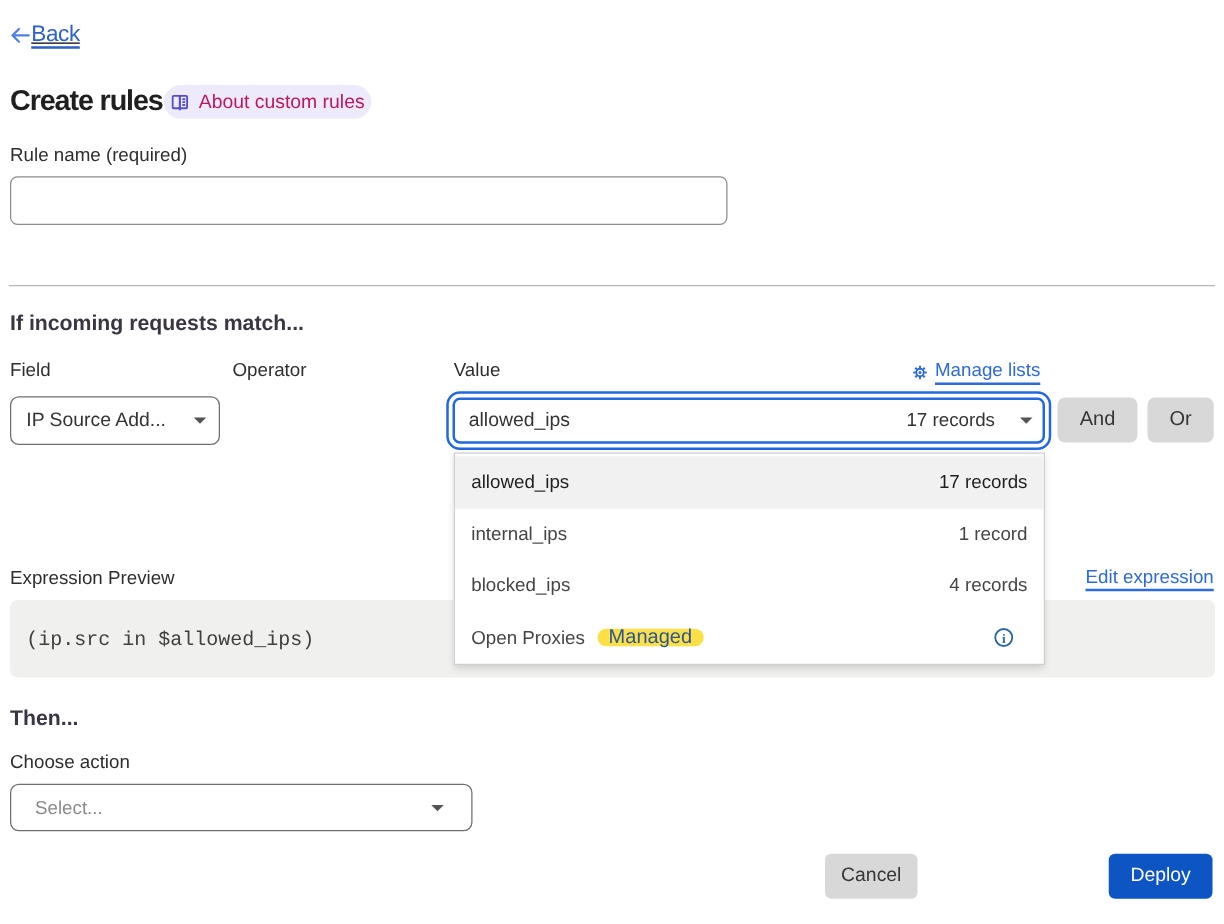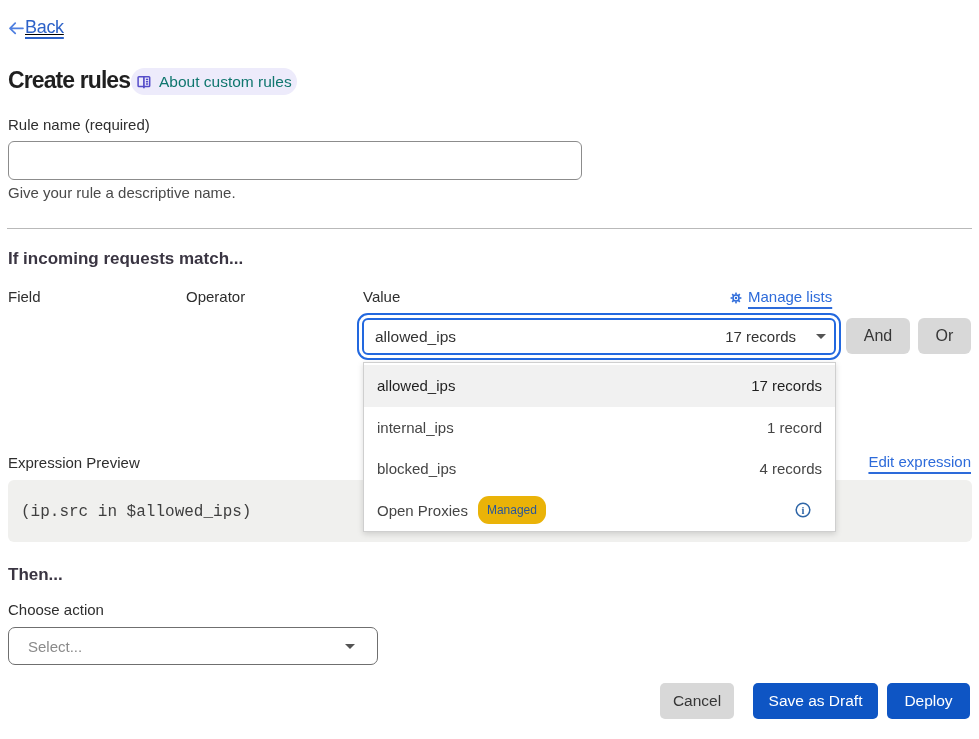--- a/index.html
+++ b/index.html
@@ -18,34 +18,33 @@
 <body>
 <div class="page">
 
   <div class="abs" style="left:7px; top:17px; font-size:18px; letter-spacing:-0.3px;text-decoration:underline;">
     <svg width="16" height="13" viewBox="0 0 16 13" style="position:absolute; left:1px; top:5px;">
         <path d="M7.2 1.2 L2 6.3 L7.2 11.4 M2.4 6.3 H15" fill="none" stroke="#4f7fe0" stroke-width="1.7" stroke-linecap="round" stroke-linejoin="round"></path>
       </svg><a class="link" style="color:#2d62c8; margin-left:18px;">Back</a>
   </div>
 
   <div class="abs" style="left:8px; top:67px; font-size:23px; letter-spacing:-0.9px; font-weight:bold; color:#1f1f1f;">Create rules</div>
-  <div class="abs" style="left:131px; top:68px; height:27px; border-radius:13.5px; background:#edebfb; color:#0f766e; font-size:15.5px; display:flex; align-items:center; padding:0 5px; gap:8px;">
+  <div class="abs" style="left:131px; top:68px; height:27px; border-radius:13.5px; background:#edebfb; color:#be185d; font-size:15.5px; display:flex; align-items:center; padding:0 5px; gap:8px;">
     <svg width="14" height="14" viewBox="0 0 14 14" style="margin-left:1px;">
       <rect x="1.1" y="1.7" width="11.6" height="9.9" rx="0.9" fill="none" stroke="#554dc9" stroke-width="1.5"></rect>
       <line x1="6.9" y1="1.7" x2="6.9" y2="13.2" stroke="#554dc9" stroke-width="1.7"></line>
       <line x1="8.9" y1="4.4" x2="11.2" y2="4.4" stroke="#554dc9" stroke-width="1.5"></line>
       <line x1="8.9" y1="6.7" x2="11.2" y2="6.7" stroke="#554dc9" stroke-width="1.5"></line>
       <line x1="8.9" y1="9.0" x2="11.2" y2="9.0" stroke="#554dc9" stroke-width="1.5"></line>
     </svg>
     About custom rules
   </div>
 
   <div class="abs" style="left:8px; top:116px; font-size:15px; color:#2e2e2e;text-align:right;">Rule name (required)</div>
   <div class="abs" style="left:8px; top:141px; width:574px; height:39px; border:1px solid #8c8c8c; border-radius:6px; background:#fff;"></div>
-  <div class="abs" style="left:8px; top:184px; font-size:15px; color:#4a4a4a;">Give your rule a descriptive name.</div>
 
   <div class="abs" style="left:7px; top:228px; width:965px; height:1px; background:#b9b9b9;"></div>
 
   <div class="abs" style="left:8px; top:249px; font-size:17px; font-weight:bold; color:#3a3542;">If incoming requests match...</div>
 
   <div class="abs" style="left:8px; top:288px; font-size:15px; color:#2e2e2e;">Field</div>
   <div class="abs" style="left:186px; top:288px; font-size:15px; color:#2e2e2e;">Operator</div>
   <div class="abs" style="left:363px; top:288px; font-size:15px; color:#2e2e2e;">Value</div>
   <div class="abs" style="left:730px; top:288px; display:flex; align-items:center; gap:6px;text-align:center;">
     <svg width="12" height="12" viewBox="0 0 12 12" id="gear" style="margin-top:3px;">
@@ -56,49 +55,51 @@
         <rect x="5.2" y="0.6" width="1.6" height="2" fill="#2d6bda" transform="rotate(90 6 6)"></rect>
         <rect x="5.2" y="0.6" width="1.6" height="2" fill="#2d6bda" transform="rotate(135 6 6)"></rect>
         <rect x="5.2" y="0.6" width="1.6" height="2" fill="#2d6bda" transform="rotate(180 6 6)"></rect>
         <rect x="5.2" y="0.6" width="1.6" height="2" fill="#2d6bda" transform="rotate(225 6 6)"></rect>
         <rect x="5.2" y="0.6" width="1.6" height="2" fill="#2d6bda" transform="rotate(270 6 6)"></rect>
         <rect x="5.2" y="0.6" width="1.6" height="2" fill="#2d6bda" transform="rotate(315 6 6)"></rect>
       </svg>
     <a class="link" style="font-size:15px; text-underline-offset:5px;">Manage lists</a>
   </div>
 
+  <div class="abs sel" style="left:8px; top:317px; width:168px; height:39px; padding:0 10px 0 12px;">
+    IP Source Add...<span class="caret" style="margin-left:auto;"></span>
+  </div>
   <div class="abs sel" style="left:362px; top:318px; width:474px; height:37px; padding:0 8px 0 11px; border:2px solid #2268df; border-radius:6px; outline:2.5px solid #2268df; outline-offset:3px; font-size:15.5px;">
     allowed_ips<span style="margin-left:auto; font-size:15px;">17 records</span><span class="caret" style="margin-left:20px;"></span>
   </div>
   <div class="abs gbtn" style="left:846px; top:318px; width:64px; height:36px;">And</div>
   <div class="abs gbtn" style="left:918px; top:318px; width:53px; height:36px;">Or</div>
 
   <div class="abs" style="left:8px; top:454px; font-size:15px; color:#2e2e2e;">Expression Preview</div>
   <a class="abs link" style="right:8px; top:453px; font-size:15px; text-underline-offset:5px;">Edit expression</a>
   <div class="abs" style="left:8px; top:480px; width:964px; height:62px; border-radius:6px; background:#f0f0ee;"></div>
   <div class="abs" style="left:21px; top:503px; font-family:'Liberation Mono', monospace; font-size:16px; color:#3f3f3f;">(ip.src in $allowed_ips)</div>
 
   <div class="abs" style="left:363px; top:362px; width:473px; height:170px; background:#fff; border:1px solid #cfcfcf; box-shadow:0 2px 6px rgba(0,0,0,0.15); padding-top:2px;">
     <div class="row" style="background:#f1f1f1; color:#1f1f1f;">allowed_ips<span class="cnt">17 records</span></div>
     <div class="row">internal_ips<span class="cnt">1 record</span></div>
     <div class="row">blocked_ips<span class="cnt">4 records</span></div>
     <div class="row">Open Proxies
-      <span style="margin-left:10px; background:#eab308; color:#2a5699; font-size:12px; height:28px; padding:0 9px; border-radius:11px; display:inline-flex; align-items:center;">Managed</span>
+      <span style="margin-left:10px; background:#fde047; color:#2a5699; font-size:16px; height:14px; padding:0 9px; border-radius:11px; display:inline-flex; align-items:center;">Managed</span>
       <span class="cnt" style="display:flex; margin-right:11px;">
         <svg width="16" height="16" viewBox="0 0 16 16">
           <circle cx="8" cy="8" r="6.8" fill="none" stroke="#2f66a7" stroke-width="1.5"></circle>
           <text x="8" y="12" font-family="Liberation Serif, serif" font-weight="bold" font-size="10.5" fill="#2f66a7" text-anchor="middle">i</text>
         </svg>
       </span>
     </div>
   </div>
 
   <div class="abs" style="left:8px; top:565px; font-size:17px; font-weight:bold; color:#3a3542;">Then...</div>
   <div class="abs" style="left:8px; top:601px; font-size:15px; color:#2e2e2e;">Choose action</div>
   <div class="abs sel" style="left:8px; top:627px; width:370px; height:38px; padding:0 22px 0 19px; color:#8a8a8a; font-size:15px;">
     Select...<span class="caret" style="margin-left:auto;"></span>
   </div>
 
   <div class="abs gbtn" style="left:660px; top:683px; width:74px; height:36px; border-radius:5px; font-size:15.5px;">Cancel</div>
-  <div class="abs bbtn" style="left:753px; top:683px; width:125px; height:36px;">Save as Draft</div>
   <div class="abs bbtn" style="left:887px; top:683px; width:83px; height:36px;">Deploy</div>
 
 </div>
 
 </body></html>

